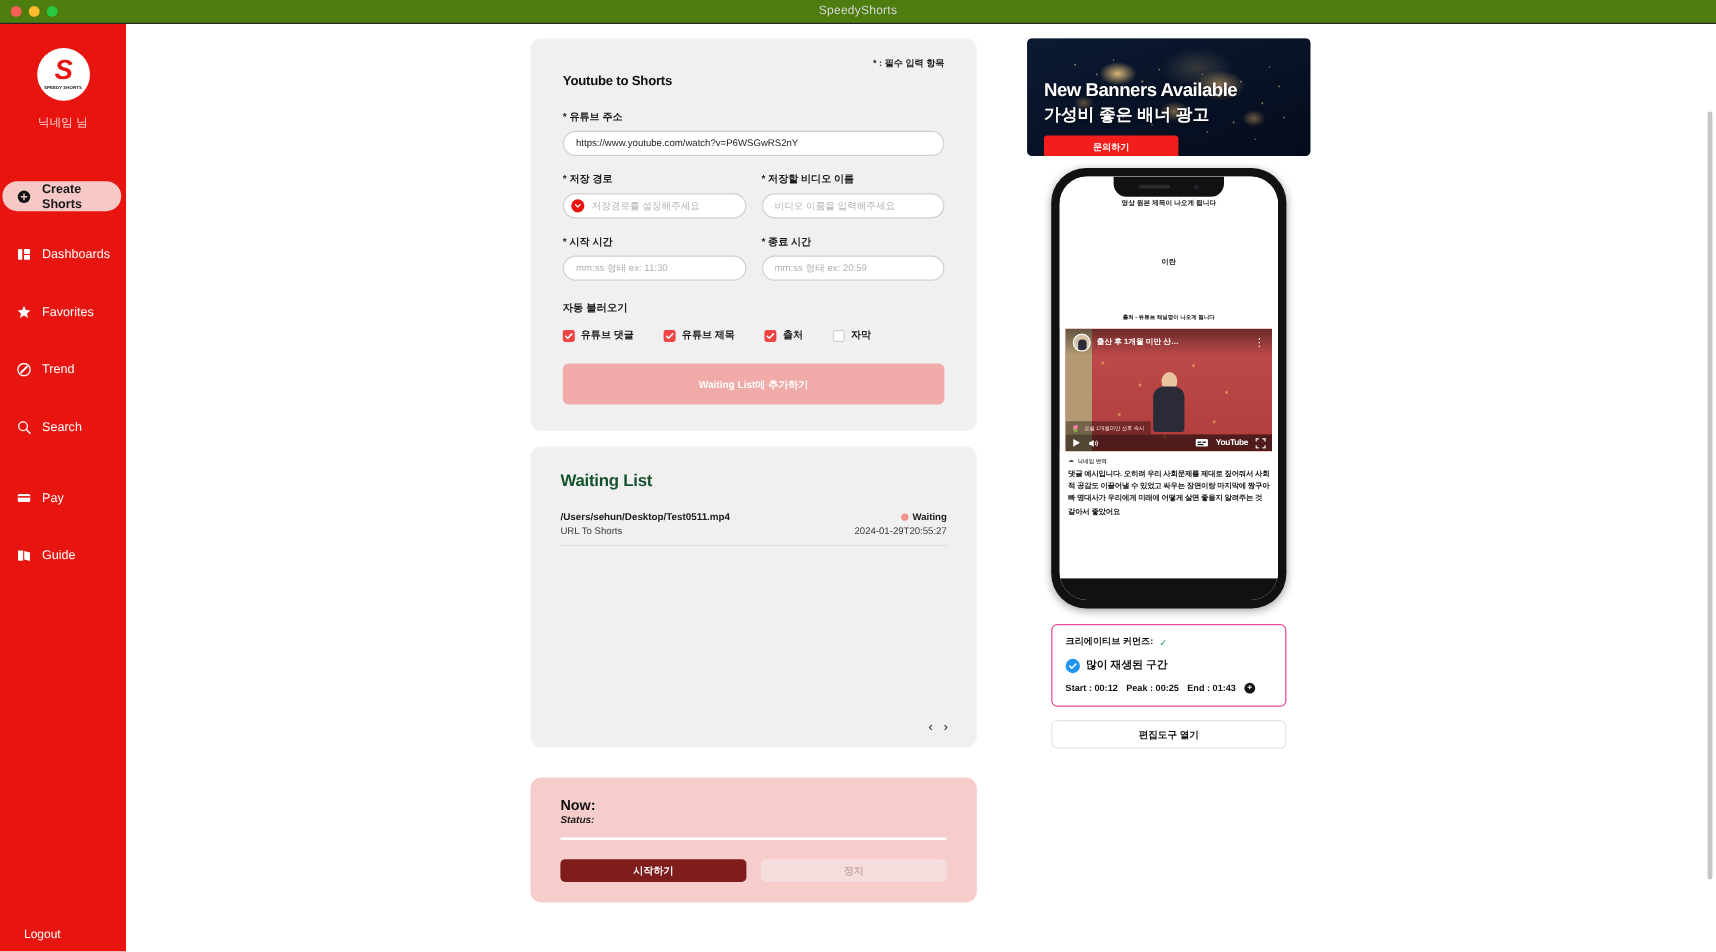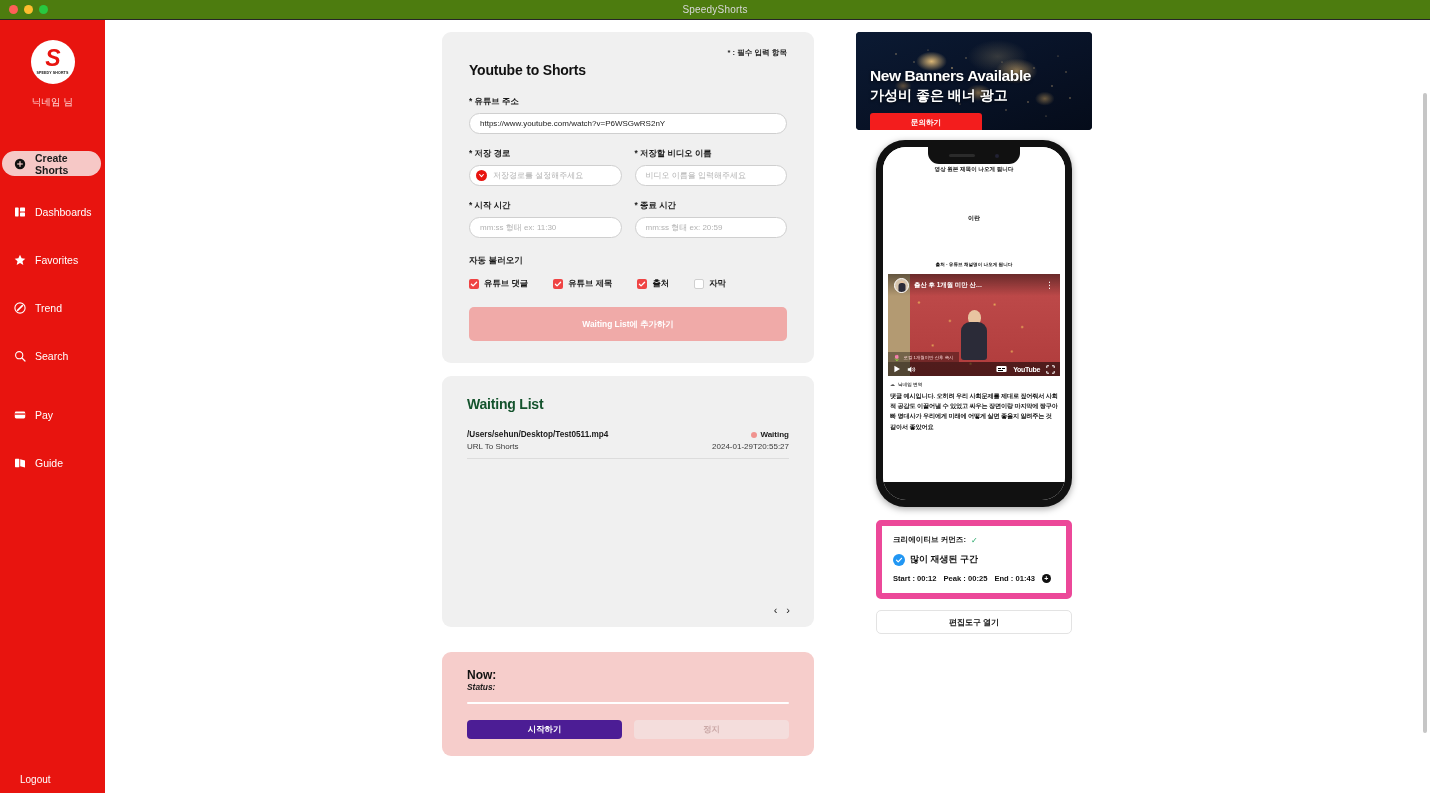--- a/index.html
+++ b/index.html
@@ -75,21 +75,21 @@
 
   #cols { display: flex; padding: 12px 0 0 0; }
   #center-col { width: 372px; margin-left: 337px; }
   #right-col { width: 236px; margin-left: 42px; }
 
   .card { background: #f0f0f0; border-radius: 9px; }
 
   
   #form-card { padding: 16px 27px 22px 27px; position: relative; }
   #required-note { font-size: 7.6px; font-weight: bold; color: #222; text-align: right; margin-bottom: 4px; }
-  #form-title { font-size: 14px; font-weight: bold; color: #111; letter-spacing: -.2px; margin-bottom: 18px; }
+  #form-title { font-size: 11px; font-weight: bold; color: #111; letter-spacing: -.2px; margin-bottom: 18px; }
   .field-label { font-size: 8.4px; font-weight: bold; color: #1a1a1a; margin-bottom: 6px; }
   .inp {
     width: 100%; height: 21px; border: 1px solid #cfcfcf; border-radius: 11px;
     background: #fff; font-size: 8px; color: #222; padding: 0 10px;
     font-family: inherit; outline: none; display: flex; align-items: center;
   }
   .inp::placeholder { color: #b2b2b2; }
   input.inp { line-height: 21px; }
   .field-row { display: flex; gap: 13px; margin-top: 14px; }
   .field-col { flex: 1; }
@@ -134,21 +134,21 @@
   
   #now-card { margin-top: 25px; background: #f6cdcb; border-radius: 9px; padding: 16px 25px 17px 25px; }
   #now-title { font-size: 12px; font-weight: bold; color: #111; }
   #now-status { font-size: 8.4px; font-weight: bold; color: #1a1a1a; margin-top: 0; font-style: italic; }
   #now-bar { height: 2px; background: #fff; border-radius: 1px; margin-top: 10px; }
   #now-buttons { display: flex; gap: 12px; margin-top: 16px; }
   .now-btn {
     flex: 1; height: 19px; border: none; border-radius: 4px;
     font-size: 8.4px; font-weight: bold; font-family: inherit; cursor: pointer;
   }
-  .now-btn.start { background: #4c1d95; color: #fff; }
+  .now-btn.start { background: #7f1d1d; color: #fff; }
   .now-btn.stop { background: #f4dddc; color: #cba9a8; }
 
   
   #banner {
     width: 236px; height: 98px; border-radius: 4px; overflow: hidden;
     position: relative; background: #0a1428; cursor: pointer;
   }
   #banner-map {
     position: absolute; inset: 0;
     background:
@@ -249,21 +249,21 @@
   #phone-comment { background: #fff; padding: 5px 7px 0 7px; flex: 1; }
   #cm-chan { display: flex; align-items: center; gap: 3px; margin-bottom: 4px; }
   #cm-chan-ico { font-size: 5px; color: #555; }
   #cm-chan-name { font-size: 4.6px; font-weight: bold; color: #444; }
   #cm-text { font-size: 6.2px; line-height: 1.65; color: #111; font-weight: bold; letter-spacing: -.2px; }
   #phone-bottom-fill { height: 18px; background: #111; }
 
   
   #cc-card {
     width: 196px; margin: 13px auto 0 auto; background: #fff;
-    border: 6px solid #ec4899; border-radius: 5px; padding: 9px 11px 10px 11px;
+    border: 1px solid #ec4899; border-radius: 5px; padding: 9px 11px 10px 11px;
   }
   #cc-line { display: flex; align-items: center; gap: 5px; }
   #cc-label { font-size: 7.6px; font-weight: bold; color: #111; }
   #cc-check { color: #1fa463; font-size: 8px; }
   #cc-hl { display: flex; align-items: center; gap: 5px; margin-top: 8px; }
   #cc-badge {
     width: 12px; height: 12px; border-radius: 50%; background: #2196f3; flex: none;
     display: flex; align-items: center; justify-content: center;
   }
   #cc-hl-text { font-size: 9px; font-weight: bold; color: #111; }

